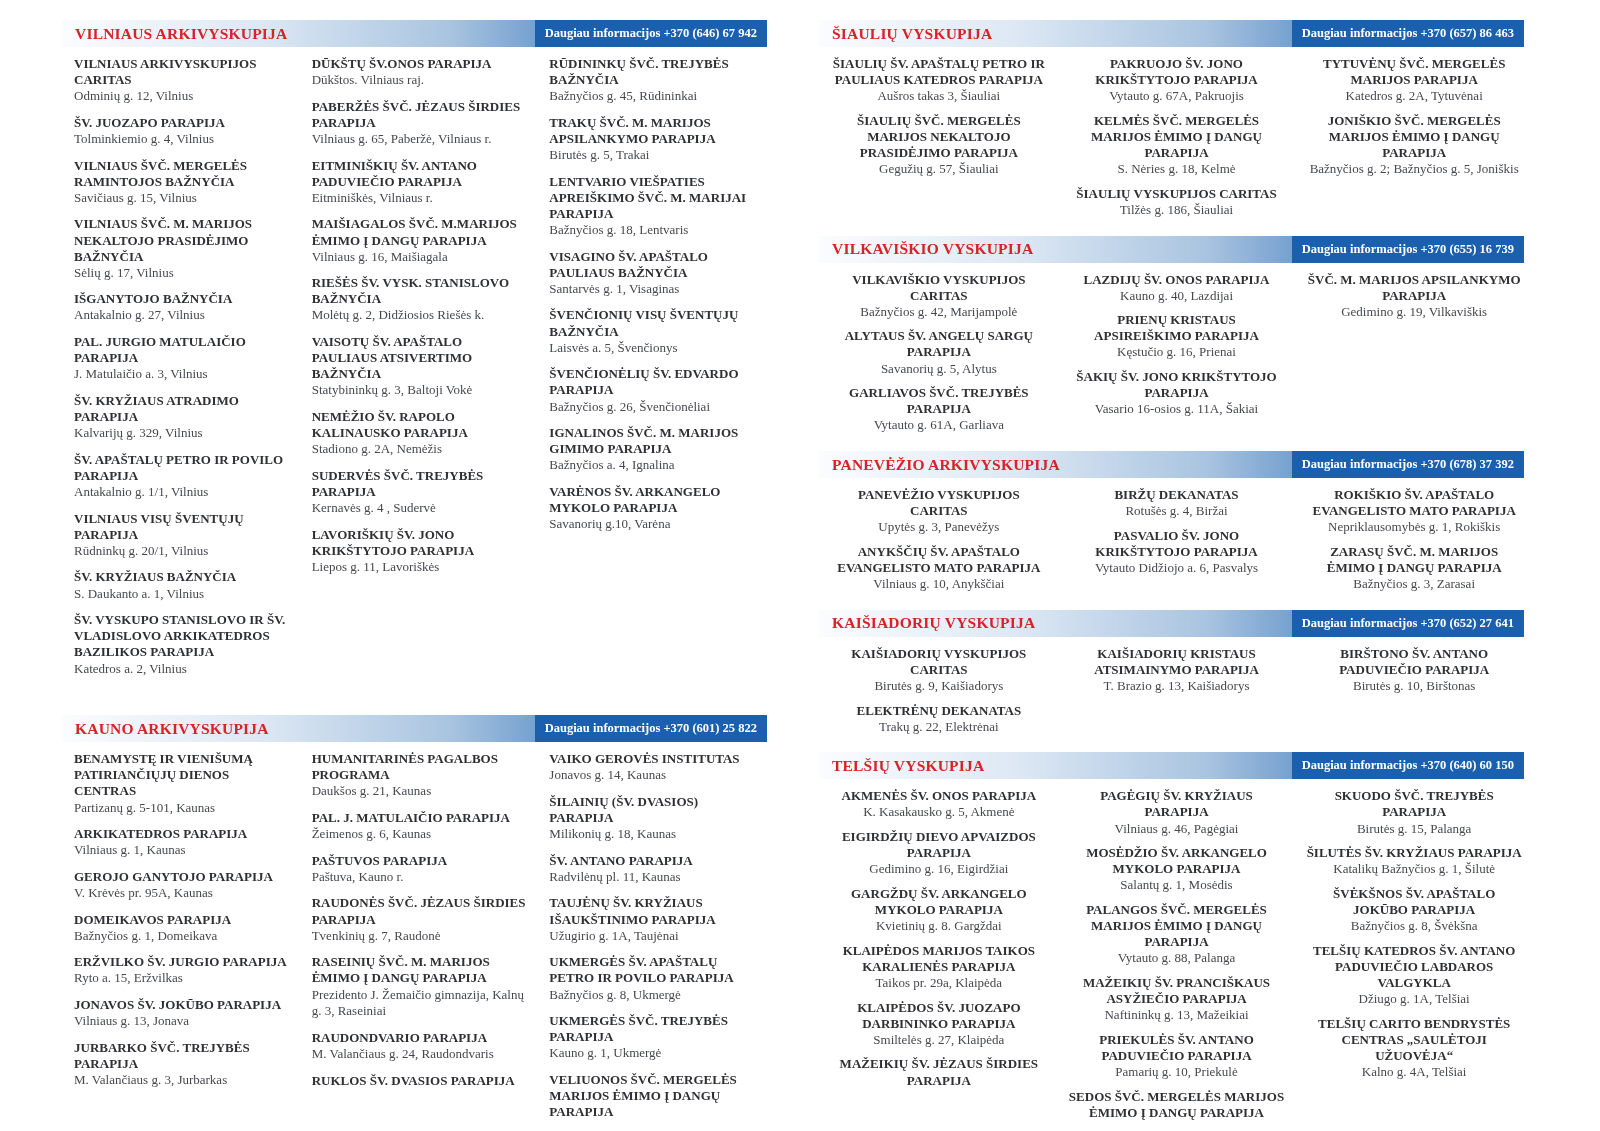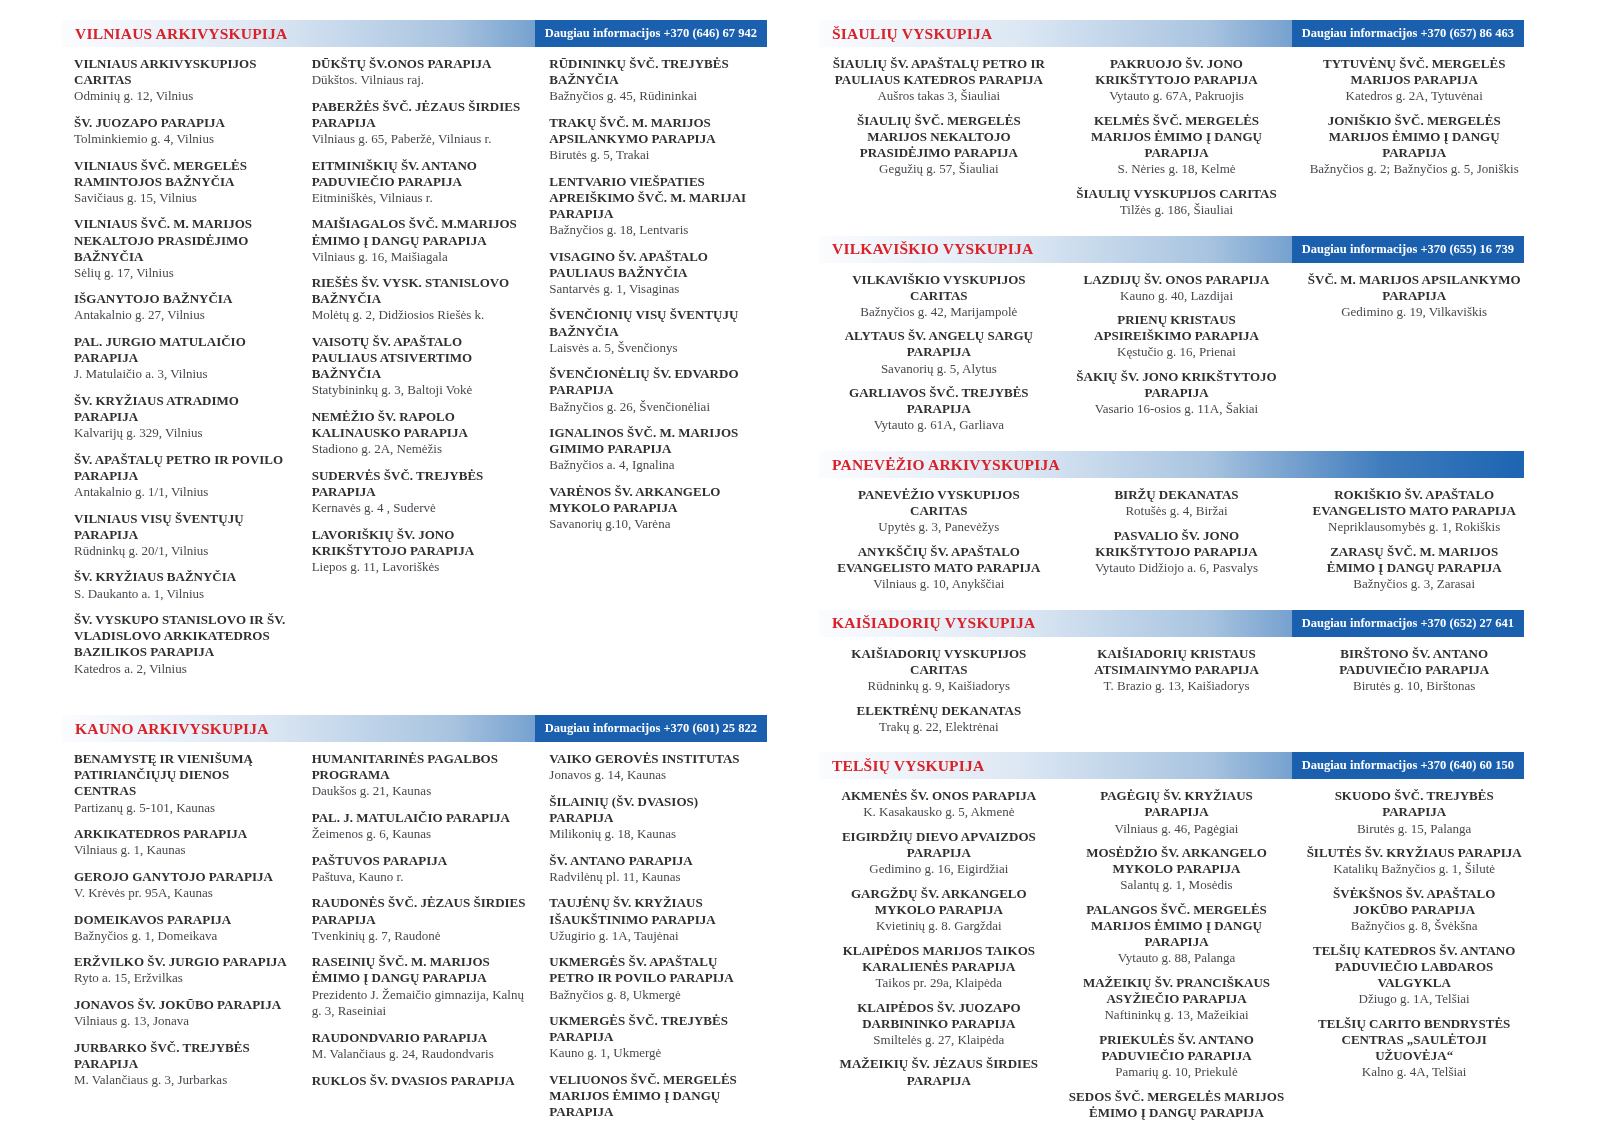--- a/index.html
+++ b/index.html
@@ -339,20 +339,21 @@
             <div class="entry">
               <div class="entry-name">ŠVČ. M. MARIJOS APSILANKYMO PARAPIJA</div>
               <div class="entry-address">Gedimino g. 19,  Vilkaviškis</div>
             </div>
           </div>
         </div>
       </section>
       <section class="section">
         <div class="sec-header">
           <span class="sec-title">PANEVĖŽIO ARKIVYSKUPIJA</span>
+          <span class="sec-info">Daugiau informacijos +370 (678) 37 392</span>
         </div>
         <div class="cols">
           <div class="col">
             <div class="entry">
               <div class="entry-name">PANEVĖŽIO VYSKUPIJOS CARITAS</div>
               <div class="entry-address">Upytės g. 3, Panevėžys</div>
             </div>
             <div class="entry">
               <div class="entry-name">ANYKŠČIŲ ŠV. APAŠTALO EVANGELISTO MATO PARAPIJA</div>
               <div class="entry-address">Vilniaus g. 10, Anykščiai</div>
@@ -382,21 +383,21 @@
       </section>
       <section class="section">
         <div class="sec-header">
           <span class="sec-title">KAIŠIADORIŲ VYSKUPIJA</span>
           <span class="sec-info">Daugiau informacijos +370 (652) 27 641</span>
         </div>
         <div class="cols">
           <div class="col">
             <div class="entry">
               <div class="entry-name">KAIŠIADORIŲ VYSKUPIJOS CARITAS</div>
-              <div class="entry-address">Rūdninkų g. 9, Kaišiadorys</div>
+              <div class="entry-address">Birutės g. 9, Kaišiadorys</div>
             </div>
             <div class="entry">
               <div class="entry-name">ELEKTRĖNŲ DEKANATAS</div>
               <div class="entry-address">Trakų g. 22, Elektrėnai</div>
             </div>
           </div>
           <div class="col">
             <div class="entry">
               <div class="entry-name">KAIŠIADORIŲ KRISTAUS ATSIMAINYMO PARAPIJA</div>
               <div class="entry-address">T. Brazio g. 13, Kaišiadorys</div>

